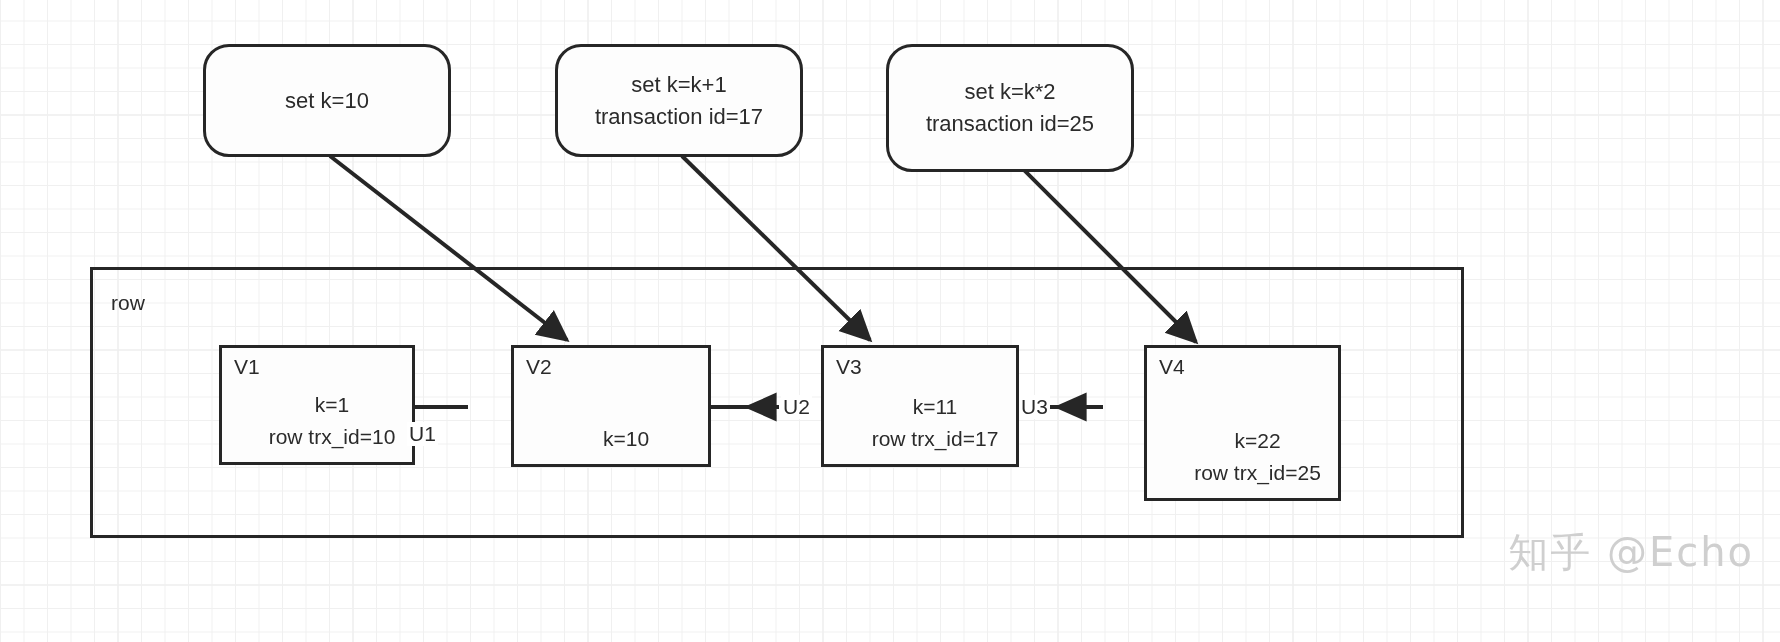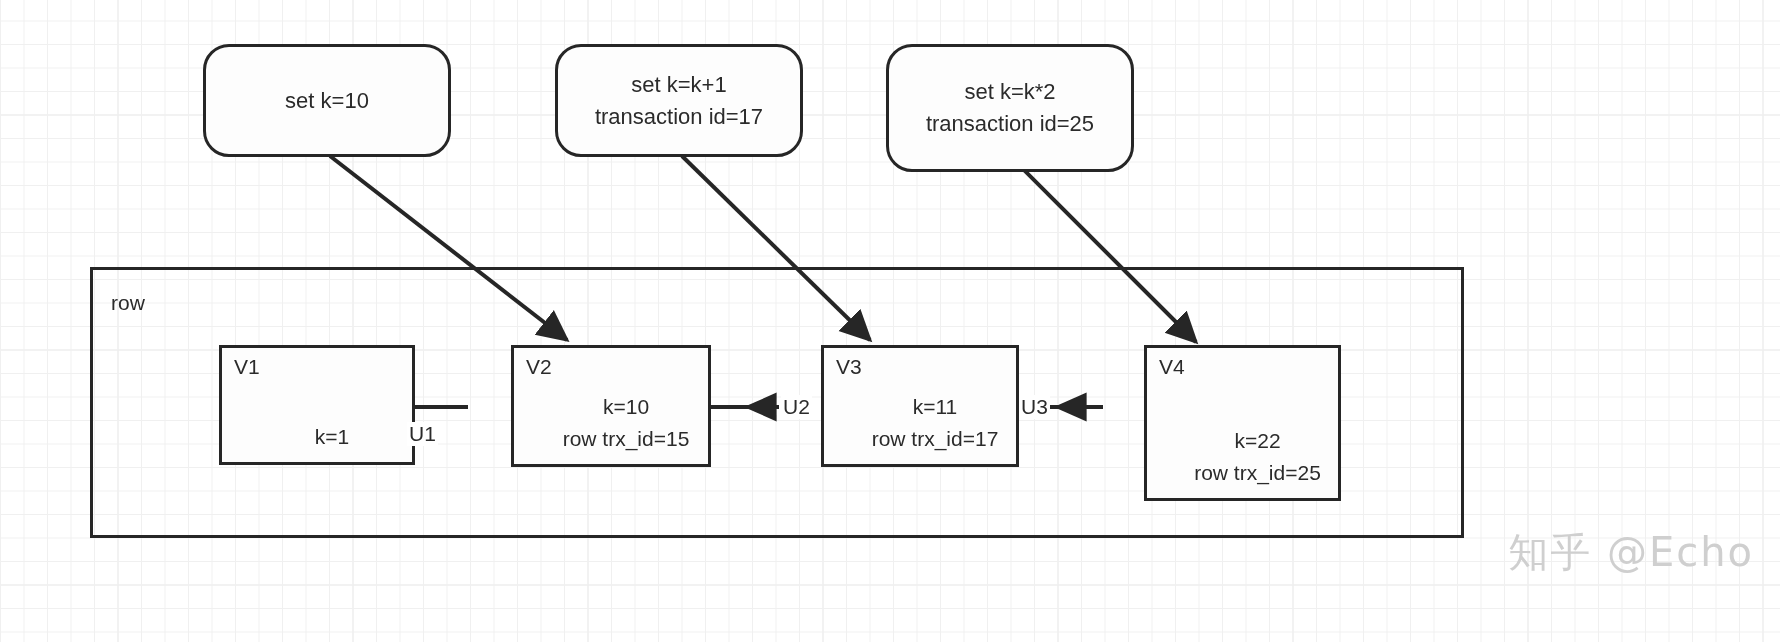--- a/index.html
+++ b/index.html
@@ -128,28 +128,28 @@
     <span>transaction id=25</span>
   </div>
 
   <div class="rowbox" style="left:90px;top:267px;width:1374px;height:271px;"></div>
   <div class="rowlabel" style="left:111px;top:291px;">row</div>
 
   <div class="vbox" style="left:178px;top:345px;width:196px;height:120px;">
     <div class="vtag">V1</div>
     <div class="vbody">
       <span>k=1</span>
+      <span>row trx_id=10</span>
     </div>
   </div>
 
   <div class="vbox" style="left:470px;top:345px;width:200px;height:122px;">
     <div class="vtag">V2</div>
     <div class="vbody">
       <span>k=10</span>
-      <span>row trx_id=15</span>
     </div>
   </div>
 
   <div class="vbox" style="left:780px;top:345px;width:198px;height:122px;">
     <div class="vtag">V3</div>
     <div class="vbody">
       <span>k=11</span>
       <span>row trx_id=17</span>
     </div>
   </div>

